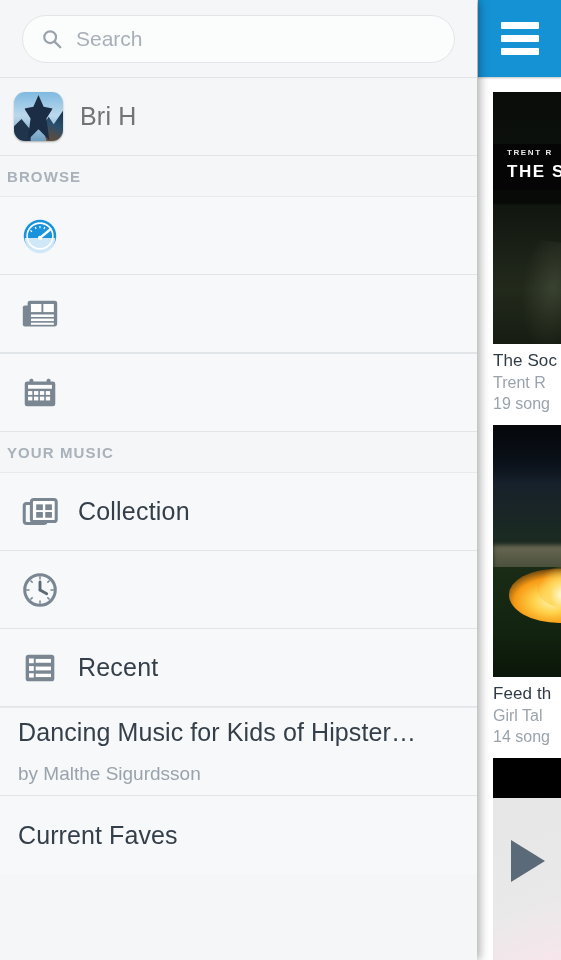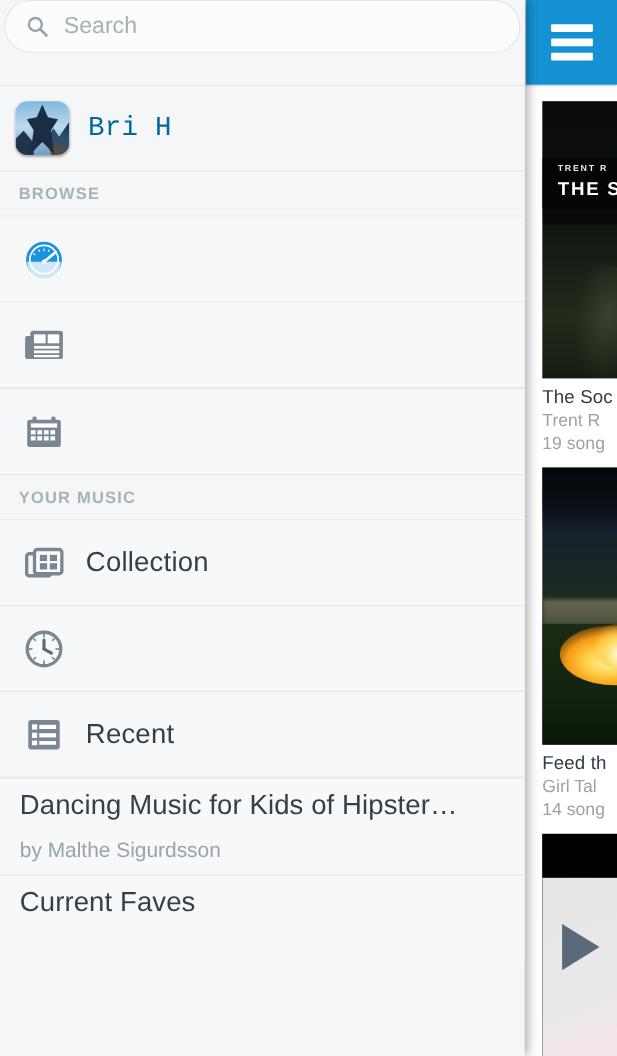--- a/index.html
+++ b/index.html
@@ -106,21 +106,21 @@
     font-size:16px; color:#9aa3ac; margin-top:3px; white-space:nowrap;
   }
 
   
   .drawer {
     position:absolute; left:0; top:0; width:477px; height:960px;
     background:#f4f6f7;
     box-shadow:3px 0 9px rgba(0,0,0,.32);
     overflow:hidden;
   }
-  .search-wrap { height:77px; display:flex; padding:0 4px; background:#f4f6f7; }
+  .search-wrap { height:77px; display:flex; align-items:center; padding:0 22px; background:#f4f6f7; }
   .search-box {
     flex:1; height:48px; border:1px solid #e3e6e8; border-radius:24px;
     background:#fbfcfc; display:flex; align-items:center; padding:0 18px;
   }
   .search-box .mag { width:22px; height:22px; flex:0 0 22px; margin-right:13px; }
   .search-input {
     border:none; outline:none; background:transparent; flex:1;
     font-family:"Liberation Sans", sans-serif; font-size:21px; color:#4a5560;
   }
   .search-input::placeholder { color:#a8b0b7; }
@@ -147,38 +147,38 @@
   .avatar .trees {
     position:absolute; right:0; bottom:0; width:42%; height:62%;
     background:linear-gradient(200deg,#17314a 0%,#2a4f6e 45%,#6e4a2d 100%);
     clip-path:polygon(20% 100%, 0% 55%, 30% 20%, 55% 45%, 100% 0%, 100% 100%);
   }
   .avatar .left-tree {
     position:absolute; left:0; bottom:0; width:34%; height:50%;
     background:#20344c;
     clip-path:polygon(0% 100%, 0% 40%, 45% 10%, 100% 55%, 100% 100%);
   }
-  .profile-name { font-size:25px; color:#0369a1; margin-left:17px; letter-spacing:.2px;font-family:Liberation Mono, monospace; }
+  .profile-name { font-size:25px; color:#737373; margin-left:17px; letter-spacing:.2px; }
 
   .section-head {
-    height:40px; display:flex; align-items:center; padding:0 17px;
+    height:40px; display:flex; align-items:center; padding:0 7px;
     font-size:15px; letter-spacing:1.1px; color:#a9b2ba; font-weight:bold;
     background:#f4f6f7;
   }
 
   .nav-item {
     height:77px; display:flex; align-items:center; padding:0 18px;
     background:#f6f8f9; cursor:pointer;
   }
   .nav-icon { width:44px; height:44px; flex:0 0 44px; display:flex; align-items:center; justify-content:center; }
   .nav-label { font-size:25px; color:#343f4a; margin-left:16px; letter-spacing:.2px; }
   .nav-item.active .nav-label { color:#1a93dd; }
 
   .playlist-item {
-    min-height:78px; display:flex; flex-direction:column; justify-content:flex-start;
+    min-height:78px; display:flex; flex-direction:column; justify-content:center;
     padding:10px 18px; background:#f6f8f9; cursor:pointer;
   }
   .pl-title { font-size:25px; color:#343f4a; white-space:nowrap; overflow:hidden; letter-spacing:.1px; }
   .pl-sub { font-size:19px; color:#9aa3ac; margin-top:16px; }
 </style>
 </head>
 <body>
 
 <div id="app">
 

